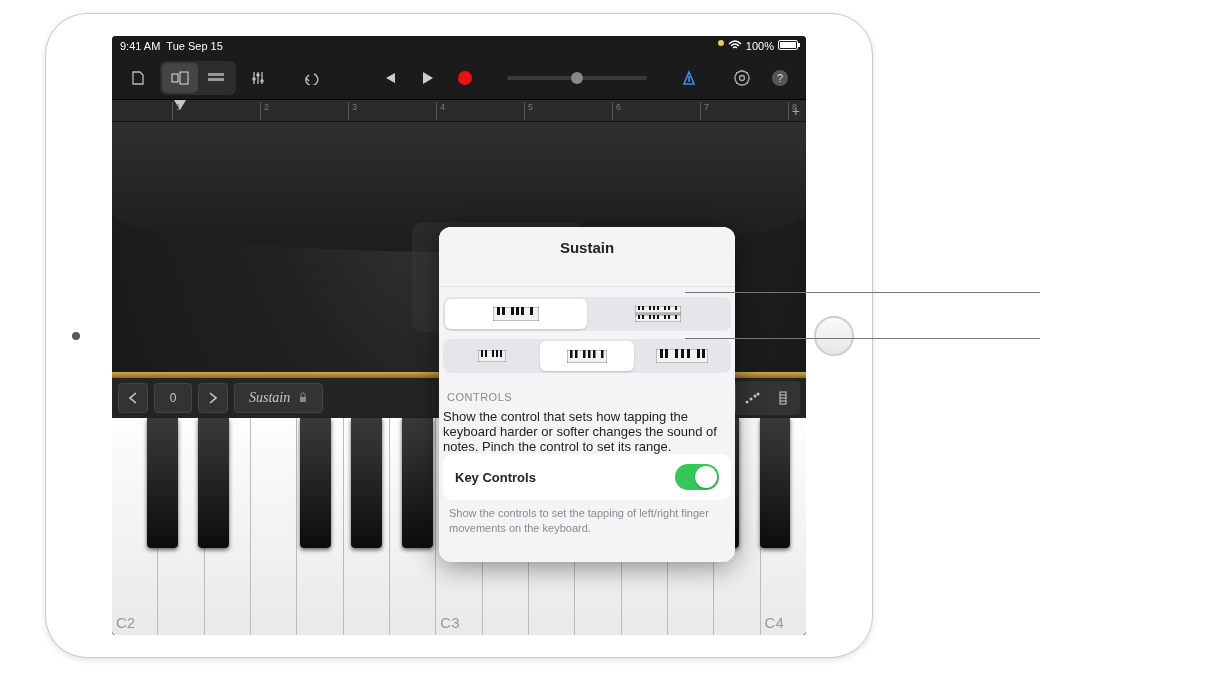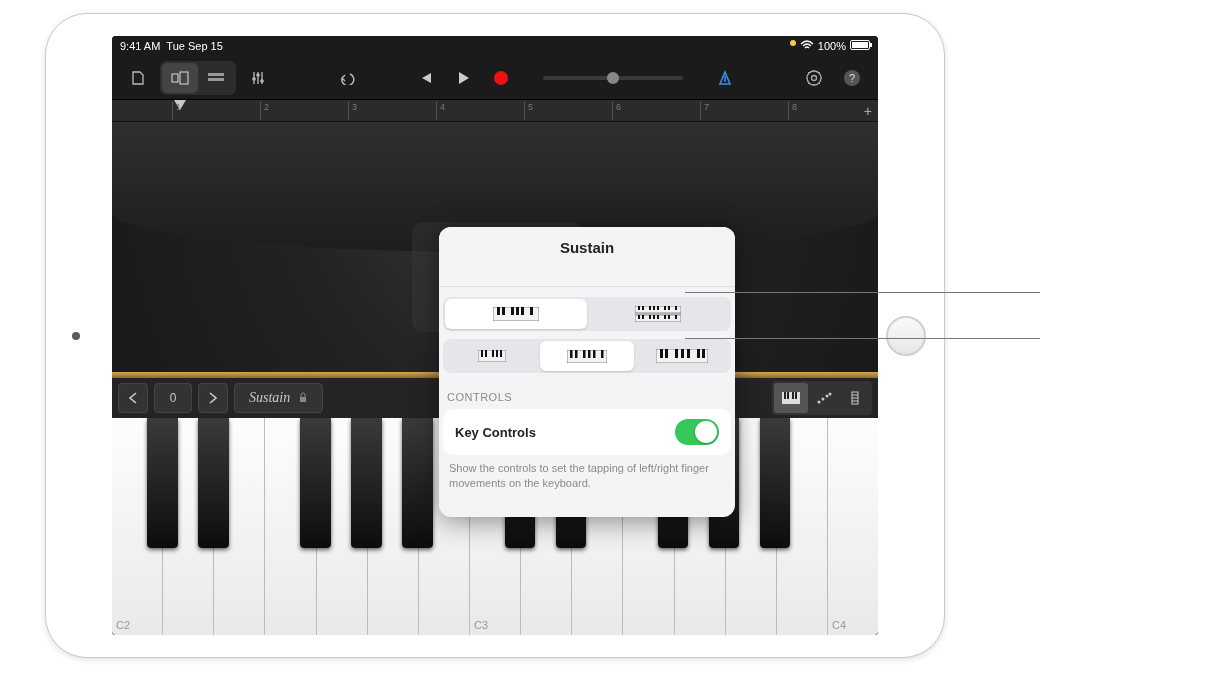--- a/index.html
+++ b/index.html
@@ -9,21 +9,21 @@
     width: 1226px;
     height: 678px;
     position: relative;
   }
 
   
   .device {
     position: absolute;
     left: 45px;
     top: 13px;
-    width: 900px;
+    width: 828px;
     height: 645px;
     background: #fff;
     border: 1px solid #c8c8c8;
     border-radius: 42px;
     box-shadow: 0 2px 6px rgba(0,0,0,0.12);
   }
   .camera {
     position: absolute;
     left: 26px;
     top: 50%;
@@ -184,21 +184,21 @@
   }
   .white-key {
     flex:1;
     background: linear-gradient(#fdfdfd,#e9e9e9);
     border-right:1px solid #bbb;
     position:relative;
   }
   .white-key:last-child{ border-right:none; }
   .white-key .lbl {
     position:absolute; bottom:4px; left:4px;
-    color:#9a9a9a; font-size:11px;
+    color:#9a9a9a; font-size:15px;
   }
   .black-keys {
     position:absolute; left:0; right:0; top:296px; height:135px;
     pointer-events:none;
   }
   .black-key {
     position:absolute; top:0; height:130px; width:32px;
     background: linear-gradient(#3a3a3a,#0c0c0c);
     border-radius:0 0 4px 4px;
     box-shadow: 0 2px 4px rgba(0,0,0,0.6);
@@ -570,20 +570,21 @@
                     <rect x="31" y="0" width="3" height="9"></rect>
                     <rect x="41" y="0" width="3" height="9"></rect>
                     <rect x="46" y="0" width="3" height="9"></rect>
                   </g>
                 </svg>
             </div>
           </div>
 
           <div class="section-label">CONTROLS</div>
 
+          <div class="desc">Show the control that sets how tapping the keyboard harder or softer changes the sound of notes. Pinch the control to set its range.</div>
 
           <div class="row">
             <span style="font-weight:600">Key Controls</span>
             <div class="toggle on" id="tog-kc">
                 <div class="knob"></div>
               </div>
           </div>
           <div class="desc">Show the controls to set the tapping of left/right finger movements on the keyboard.</div>
         </div>
       </div>

